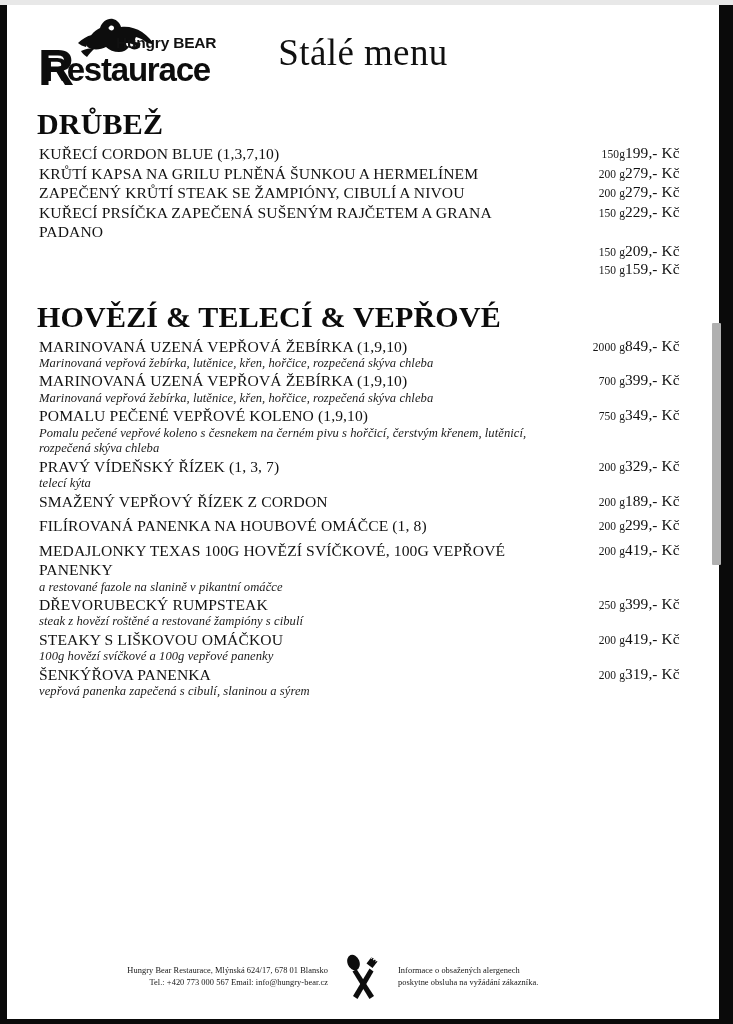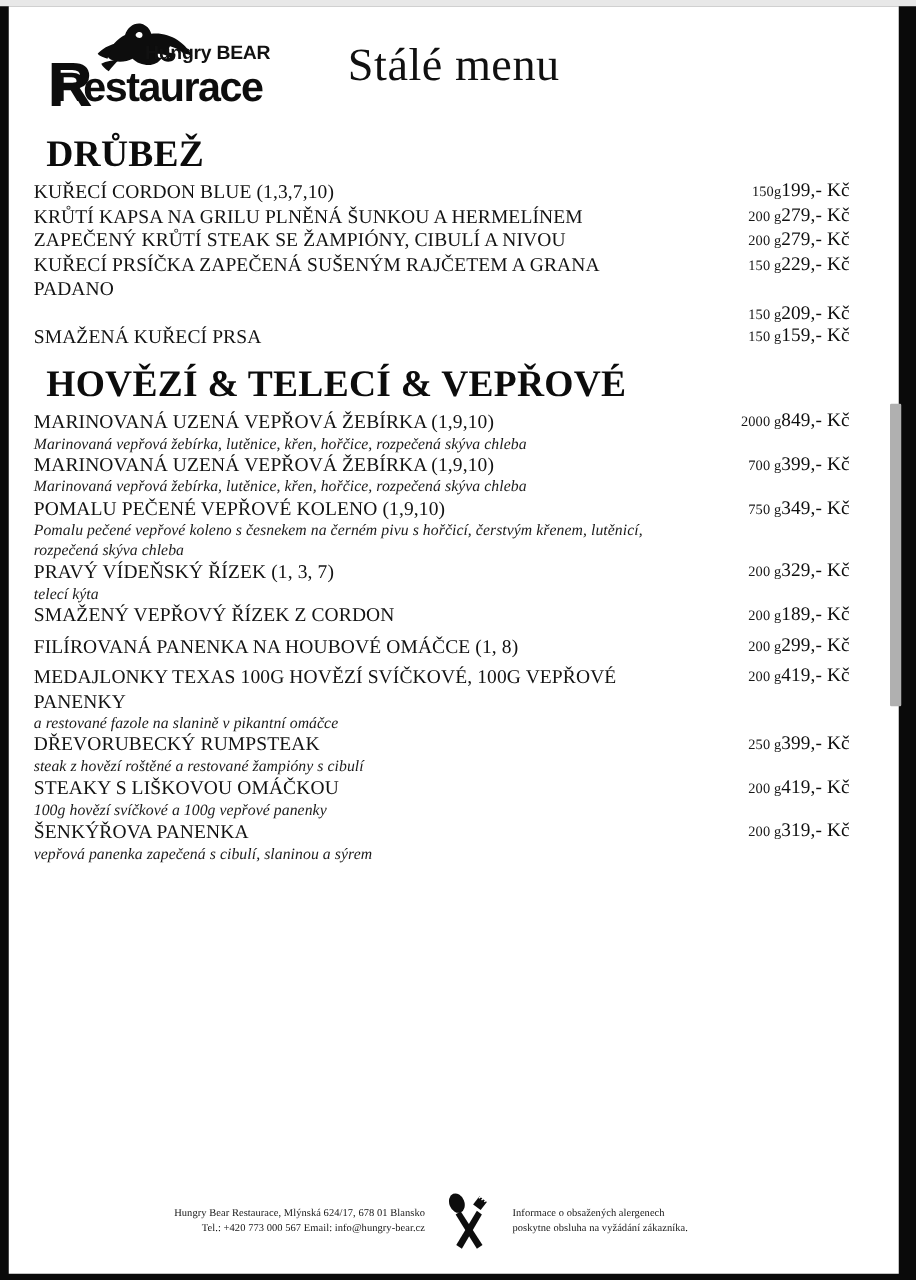--- a/index.html
+++ b/index.html
@@ -118,25 +118,25 @@
   }
   .section-title {
     font-size: 30px;
     font-weight: bold;
     line-height: 34px;
     color: #0c0c0c;
     letter-spacing: 0.2px;
     margin: 0 0 3px 0;
     padding-left: 30px;
   }
-  .section-title.tight { margin-top: 12px; }
+  .section-title.tight { margin-top: 22px; }
 
   .item {
     position: relative;
-    padding-left: 20px;
+    padding-left: 32px;
     padding-right: 22px;
     min-height: 18px;
   }
   .item-row {
     display: flex;
     align-items: flex-start;
     justify-content: space-between;
   }
   .item-name {
     flex: 0 1 auto;
@@ -175,21 +175,21 @@
     line-height: 15.4px;
     color: #1a1a1a;
     max-width: 500px;
     letter-spacing: 0.05px;
   }
   .gap-sm { height: 5px; }
 
   
   .footer {
     position: absolute;
-    left: 12px;
+    left: 0;
     bottom: 14px;
     width: 712px;
     height: 56px;
   }
   .footer-inner {
     display: flex;
     align-items: center;
     justify-content: center;
     gap: 14px;
     height: 56px;
@@ -309,21 +309,20 @@
             <div class="item">
               <div class="item-row">
                 <div class="item-prices">
                   <span class="weight">150 g</span>
                   <span class="price">209,- Kč</span>
                 </div>
               </div>
             </div>
             <div class="item">
               <div class="item-row">
-                <div class="item-name">SMAŽENÁ KUŘECÍ PRSA</div>
                 <div class="item-prices">
                   <span class="weight">150 g</span>
                   <span class="price">159,- Kč</span>
                 </div>
               </div>
             </div>
           </div>
           <div class="section">
             <div class="section-title tight">HOVĚZÍ &amp; TELECÍ &amp; VEPŘOVÉ</div>
             <div class="item">

